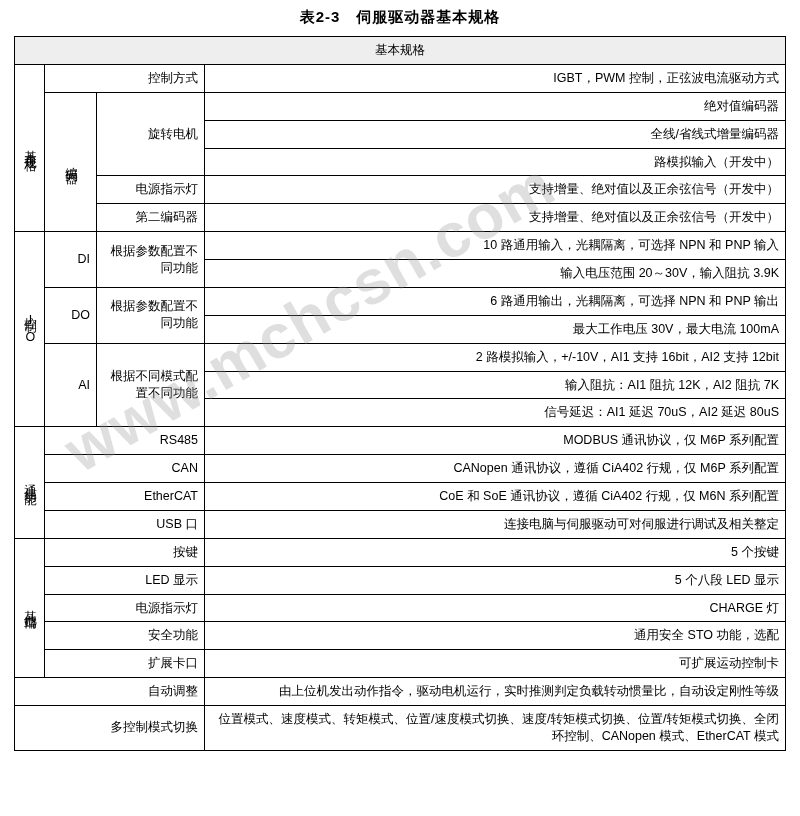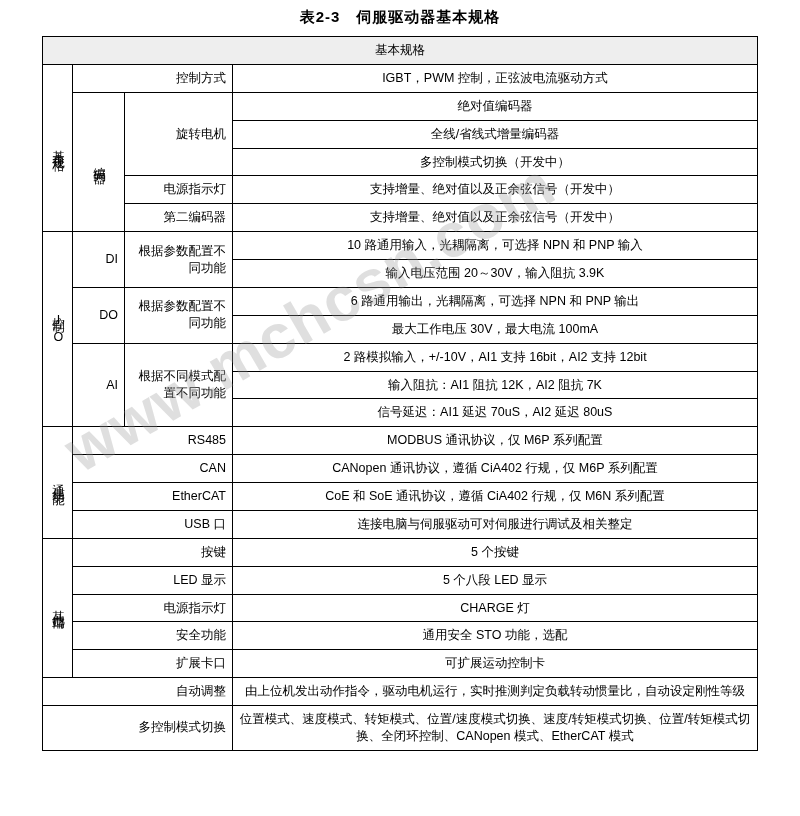--- a/index.html
+++ b/index.html
@@ -45,21 +45,21 @@
   }
   .title {
     text-align: center;
     font-size: 15px;
     font-weight: bold;
     padding: 8px 0 9px 0;
     letter-spacing: 1px;
   }
   table.spec {
     border-collapse: collapse;
-    width: 716px;
+    width: 772px;
     margin: 0 auto;
     table-layout: fixed;
   }
   table.spec td {
     border: 1px solid #000000;
     font-size: 12.5px;
     padding: 5px 6px;
     vertical-align: middle;
     line-height: 1.35;
   }
@@ -67,21 +67,21 @@
     text-align: center;
     background: #eeeeee;
     font-weight: normal;
     font-size: 13px;
     padding: 6px 0;
   }
   td.c {
     text-align: right;
   }
   td.l {
-    text-align: center;
+    text-align: right;
     padding-left: 8px;
     margin-left: 26px;
   }
   td.vert {
     text-align: center;
     width: 26px;
     padding: 2px 0;
   }
   td.vert .vtext {
     writing-mode: vertical-rl;
@@ -126,21 +126,21 @@
       </tr>
       <tr>
         <td class="vert" rowspan="5"><span class="vtext">编码器</span></td>
         <td class="c" rowspan="3">旋转电机</td>
         <td class="l">绝对值编码器</td>
       </tr>
       <tr>
         <td class="l">全线/省线式增量编码器</td>
       </tr>
       <tr>
-        <td class="l">多控制模式切换（开发中）</td>
+        <td class="l">路模拟输入（开发中）</td>
       </tr>
       <tr>
         <td class="c">电源指示灯</td>
         <td class="l">支持增量、绝对值以及正余弦信号（开发中）</td>
       </tr>
       <tr>
         <td class="c">第二编码器</td>
         <td class="l">支持增量、绝对值以及正余弦信号（开发中）</td>
       </tr>
 

